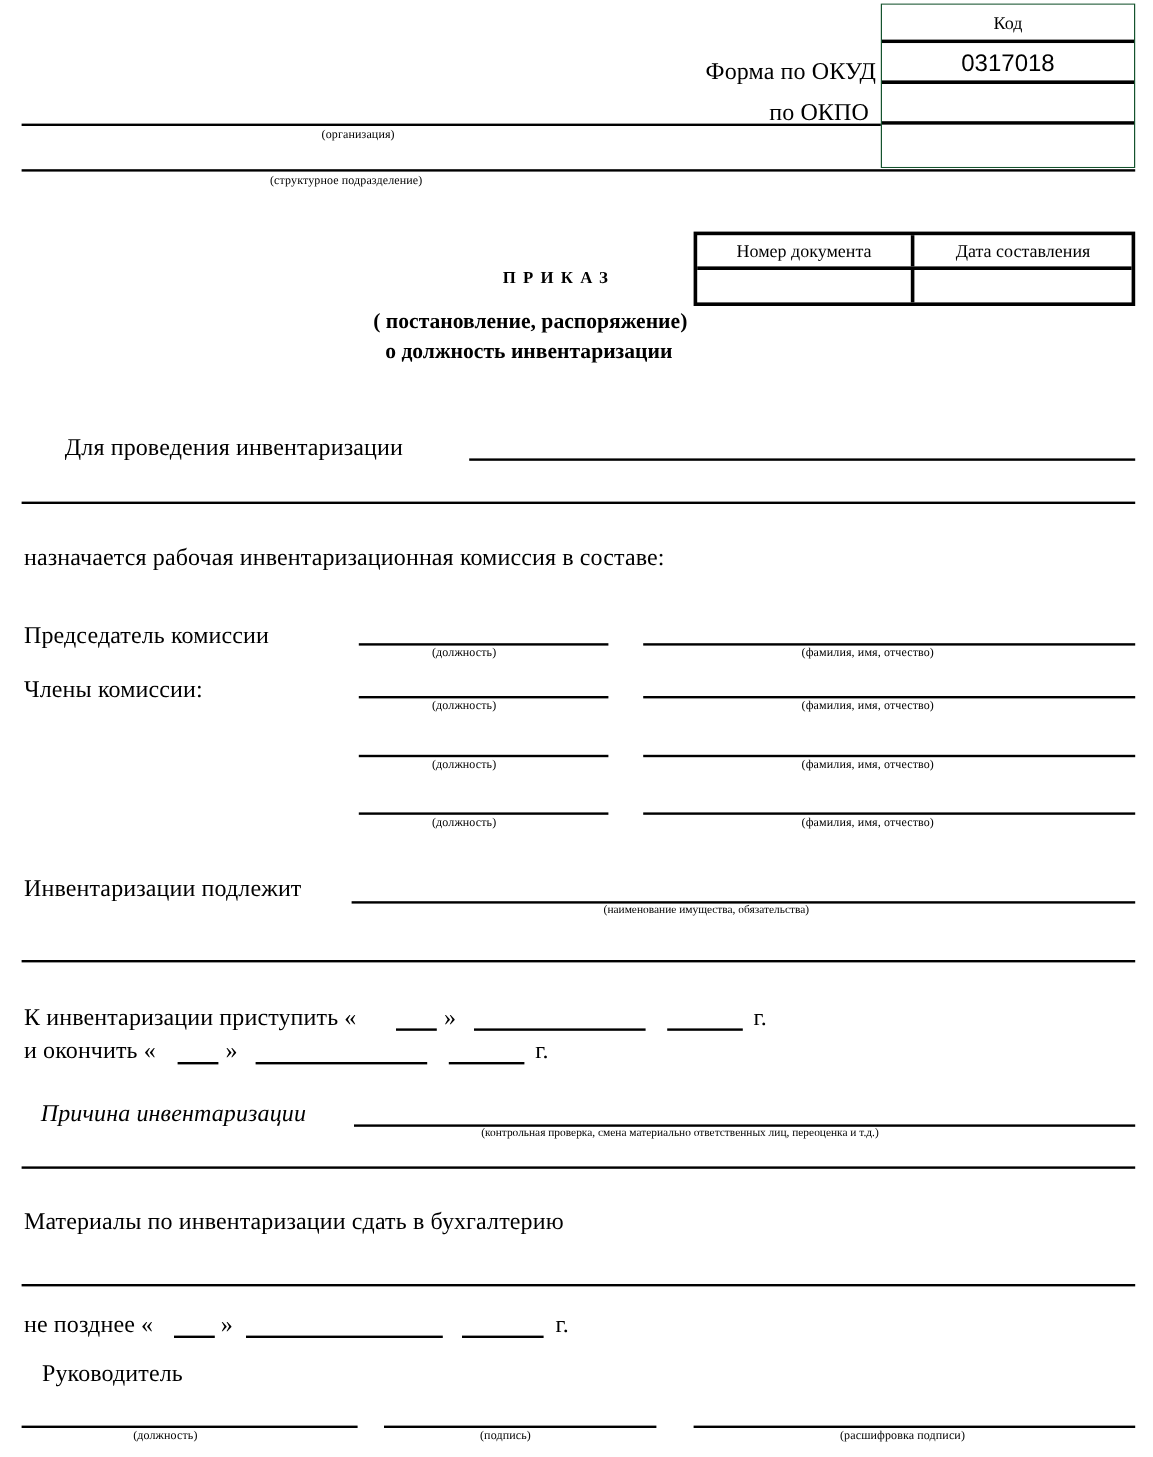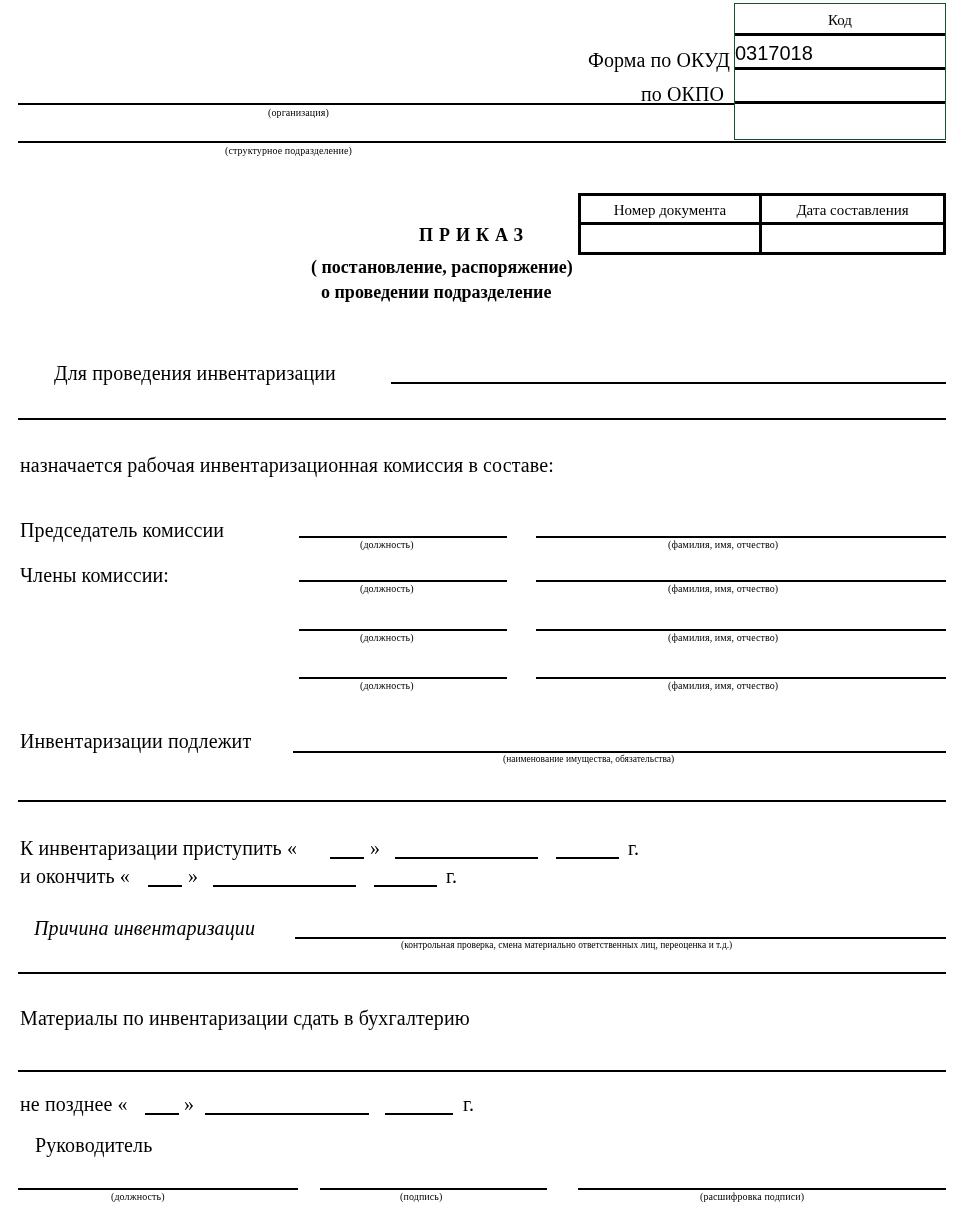--- a/index.html
+++ b/index.html
@@ -43,34 +43,35 @@
     white-space: nowrap;
     letter-spacing: 0.1px;
   }
   .caption-wide {
     font-size: 9.5px;
     text-align: right;
     white-space: nowrap;
   }
   .title-main {
     font-weight: bold;
-    font-size: 18px;
+    font-size: 14px;
     letter-spacing: 6px;
   }
   .title-sub {
     font-weight: bold;
     font-size: 18px;
   }
   .tbl-head {
     font-size: 15px;
     text-align: center;
   }
   .code-val {
     font-family: "Liberation Sans", "DejaVu Sans", sans-serif;
     font-size: 20px;
+    text-align: center;
   }
 
   
   #code-table {
     position: absolute;
     left: 734px;
     top: 3px;
     width: 212px;
     border: 1px solid #14532d;
     border-collapse: collapse;
@@ -160,21 +161,21 @@
       <div class="col tbl-head">Дата составления</div>
     </div>
     <div class="row row-body">
       <div class="col col-left tbl-head"></div>
       <div class="col tbl-head"></div>
     </div>
   </div>
 
   <div class="txt title-main" style="left:419px; top:226px;">ПРИКАЗ</div>
   <div class="txt title-sub" style="left:311px; top:258px;">( постановление, распоряжение)</div>
-  <div class="txt title-sub" style="left:321px; top:283px;">о проведении подразделение</div>
+  <div class="txt title-sub" style="left:321px; top:283px;">о должность инвентаризации</div>
 
   <div class="txt body-text" style="left:54px; top:363px;">Для проведения инвентаризации</div>
   <div class="rule" style="left:391px; top:382px; width:555px;"></div>
   <div class="txt body-text" style="left:396px; top:364px;"></div>
 
   <div class="rule" style="left:18px; top:418px; width:928px;"></div>
 
   <div class="txt body-text" style="left:20px; top:455px;">назначается рабочая инвентаризационная комиссия в составе:</div>
 
   <div class="txt body-text" style="left:20px; top:520px;">Председатель комиссии</div>

